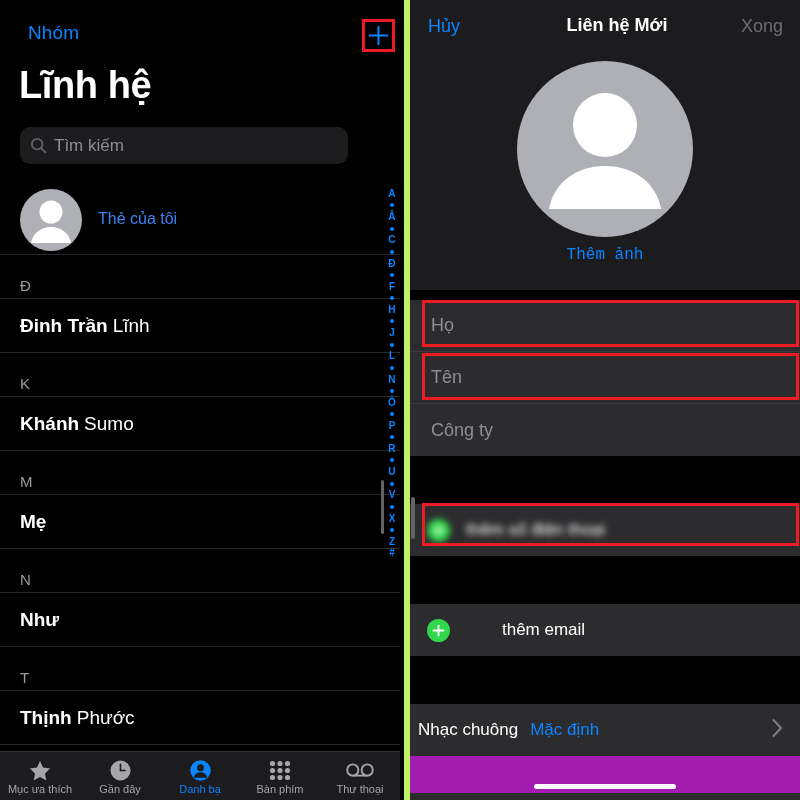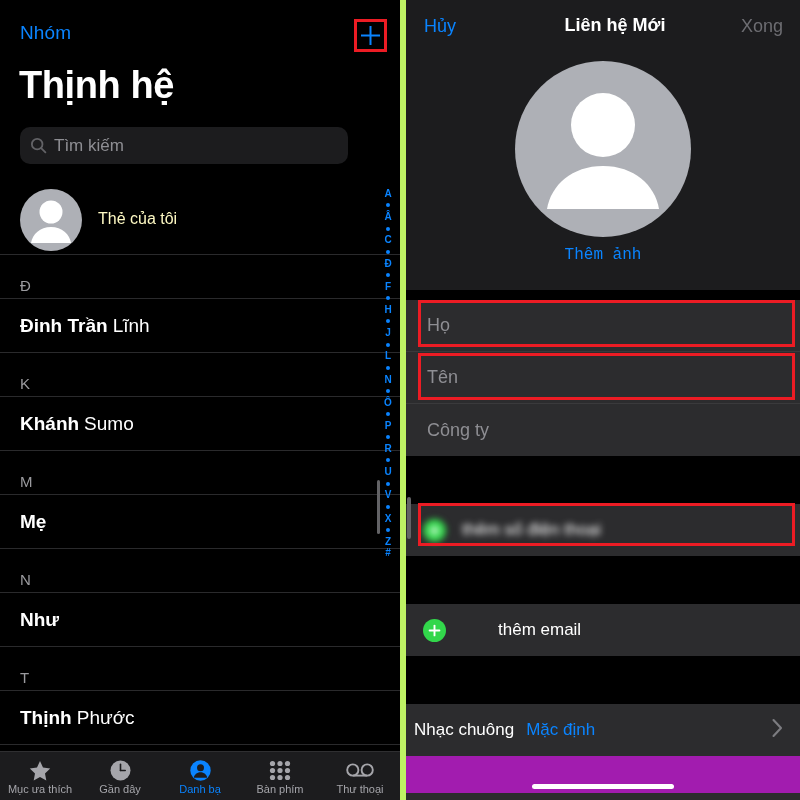--- a/index.html
+++ b/index.html
@@ -21,20 +21,21 @@
     display: flex;
   }
 
   
   .panel-left {
     position: relative;
     width: 400px;
     height: 800px;
     background: #000000;
     overflow: hidden;
+    padding-left: 8px;
   }
   .nav-row {
     position: relative;
     height: 56px;
   }
   .nav-groups {
     position: absolute;
     left: 20px;
     top: 22px;
     font-size: 19px;
@@ -111,21 +112,21 @@
     height: 62px;
     border-radius: 50%;
     background: #aeb0b6;
     overflow: hidden;
   }
   .mycard-label {
     position: absolute;
     left: 98px;
     top: 34px;
     font-size: 16px;
-    color: #fef9c3;
+    color: #3b82f6;
   }
   .sec-header {
     height: 44px;
     display: flex;
     align-items: flex-end;
     padding: 0 0 4px 20px;
     box-sizing: border-box;
     font-size: 15px;
     color: #9b9b9f;
     border-bottom: 1px solid #2a2a2c;
@@ -375,21 +376,21 @@
       <div class="plus-highlight">
         <div class="plus-icon">
           <svg width="23" height="23" viewBox="0 0 23 23">
             <line x1="11.5" y1="2" x2="11.5" y2="21" stroke="#0a84ff" stroke-width="2"></line>
             <line x1="2" y1="11.5" x2="21" y2="11.5" stroke="#0a84ff" stroke-width="2"></line>
           </svg>
         </div>
       </div>
     </div>
 
-    <div class="big-title">Thịnh hệ</div>
+    <div class="big-title">Lĩnh hệ</div>
 
     <div class="searchbar">
       <svg class="search-icon" viewBox="0 0 18 18">
         <circle cx="7.6" cy="7.6" r="5.6" fill="none" stroke="#8e8e93" stroke-width="1.9"></circle>
         <line x1="11.8" y1="11.8" x2="16.3" y2="16.3" stroke="#8e8e93" stroke-width="1.9" stroke-linecap="round"></line>
       </svg>
       <span class="search-placeholder">Tìm kiếm</span>
     </div>
 
     <div class="list-area">

